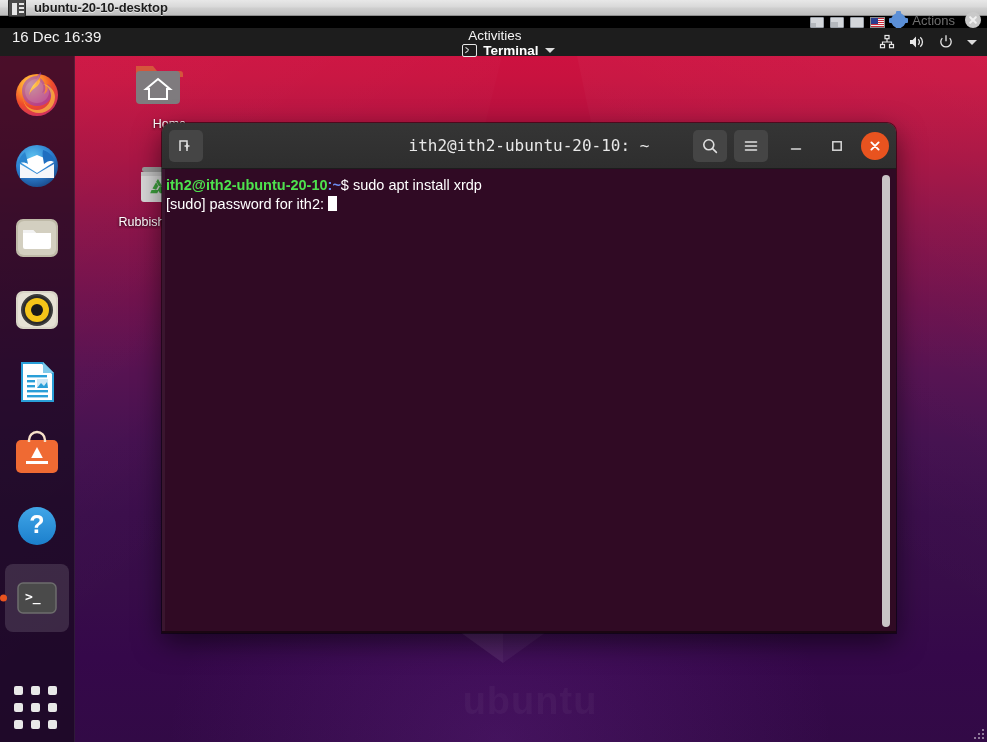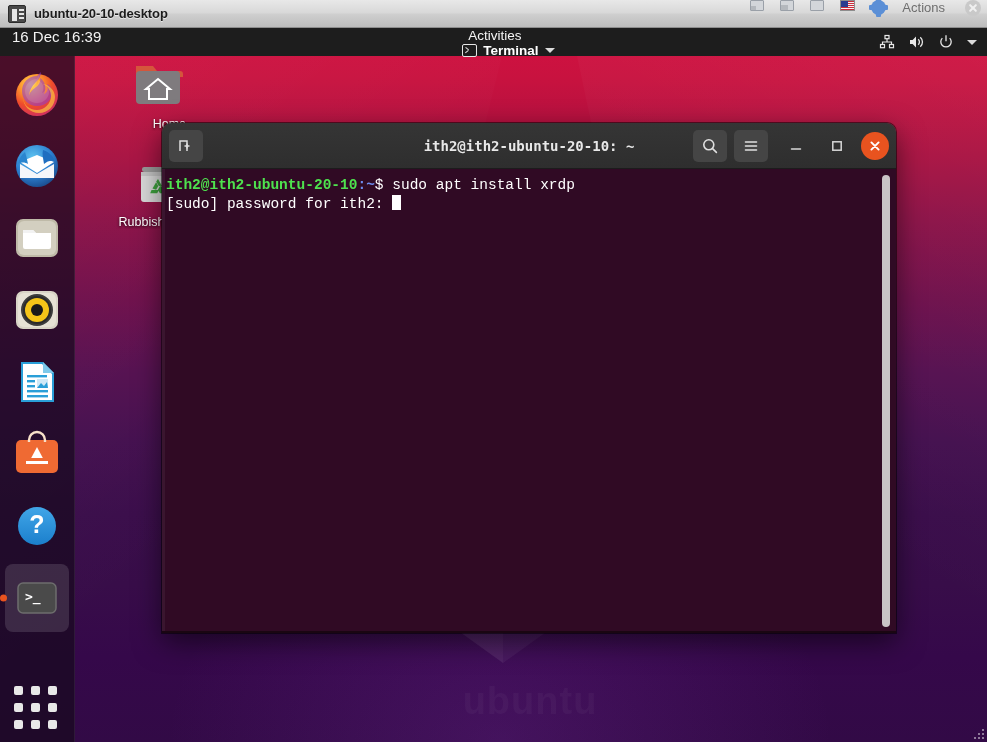--- a/index.html
+++ b/index.html
@@ -9,21 +9,21 @@
     font-family: "Liberation Sans", sans-serif;
     background: #000;
   }
 
   
   #vbox-window {
     position: absolute; left:0; top:0; width:987px; height:742px;
     background:#000;
   }
   #vbox-titlebar {
-    position:absolute; left:0; top:0; width:987px; height:28px;
+    position:absolute; left:0; top:0; width:987px; height:16px;
     background: linear-gradient(to bottom, #e8e8e8 0%, #d8d8d8 48%, #cfcfcf 52%, #bdbdbd 100%);
     border-bottom:1px solid #8d8d8d;
     display:flex; align-items:center;
   }
   #vbox-title-icon {
     width:18px; height:18px; margin-left:8px; margin-right:8px;
     background:#4a4a4a; border:1px solid #2b2b2b; border-radius:2px;
     position:relative; flex:0 0 auto;
   }
   #vbox-title-icon::before{
@@ -35,21 +35,21 @@
     background:#e6e6e6;
     box-shadow: 0 4px 0 0 #e6e6e6, 0 8px 0 0 #e6e6e6;
   }
   #vbox-title-text {
     font-size:13px; font-weight:bold; color:#1c1c1c;
     text-shadow:0 1px 0 rgba(255,255,255,.6);
     letter-spacing:-0.1px;
   }
   #vbox-status-area{
     position:absolute; right:6px; top:0; height:28px;
-    display:flex; align-items:flex-start; gap:16px;
+    display:flex; align-items:flex-end; gap:6px;
   }
   .vbox-stat {
     width:14px; height:11px; border:1px solid #9aa0a8; border-radius:1px;
     background:#d3d6da; position:relative;
   }
   .vbox-stat.half::after{
     content:""; position:absolute; left:0; top:4px; width:7px; height:5px; background:#b4b8bd;
   }
   .vbox-stat.quarter::after{
     content:""; position:absolute; left:0; bottom:0; width:5px; height:4px; background:#b4b8bd;
@@ -233,38 +233,38 @@
     position:relative;
   }
   .hb-btn{
     width:34px;height:32px;border-radius:5px;
     display:flex;align-items:center;justify-content:center;
     background:#454545;
   }
   .hb-btn.flat{ background:transparent; }
   #term-title{
     position:absolute; left:0; right:0; text-align:center;
-    font-size:14px; font-weight:bold; color:#e8e8e8;
+    font-size:16px; font-weight:normal; color:#e8e8e8;
     pointer-events:none;
     font-family:"DejaVu Sans Mono", monospace;
   }
   #hb-right{
     margin-left:auto; display:flex; align-items:center; gap:7px; z-index:2;
   }
   #btn-close-term{
     width:28px;height:28px;border-radius:50%;
     background:#e8531f; display:flex;align-items:center;justify-content:center;
   }
   #term-body{
     flex:1 1 auto; position:relative;
     background:#300a24; overflow:hidden;
   }
   #term-text{
     position:absolute; left:4px; top:7px; right:26px;
-    font-family:Liberation Mono, monospace;
+    font-family:Liberation Sans, sans-serif;
     font-size:14.5px; line-height:18.5px;
     white-space:pre; color:#ffffff;
   }
   .c-green{ color:#4ee24e; font-weight:bold; }
   .c-blue { color:#6d8cf0; font-weight:bold; }
   .c-white{ color:#ffffff; }
   #cursor{
     display:inline-block; width:9px; height:15px;
     background:#ffffff; vertical-align:-2px;
   }

